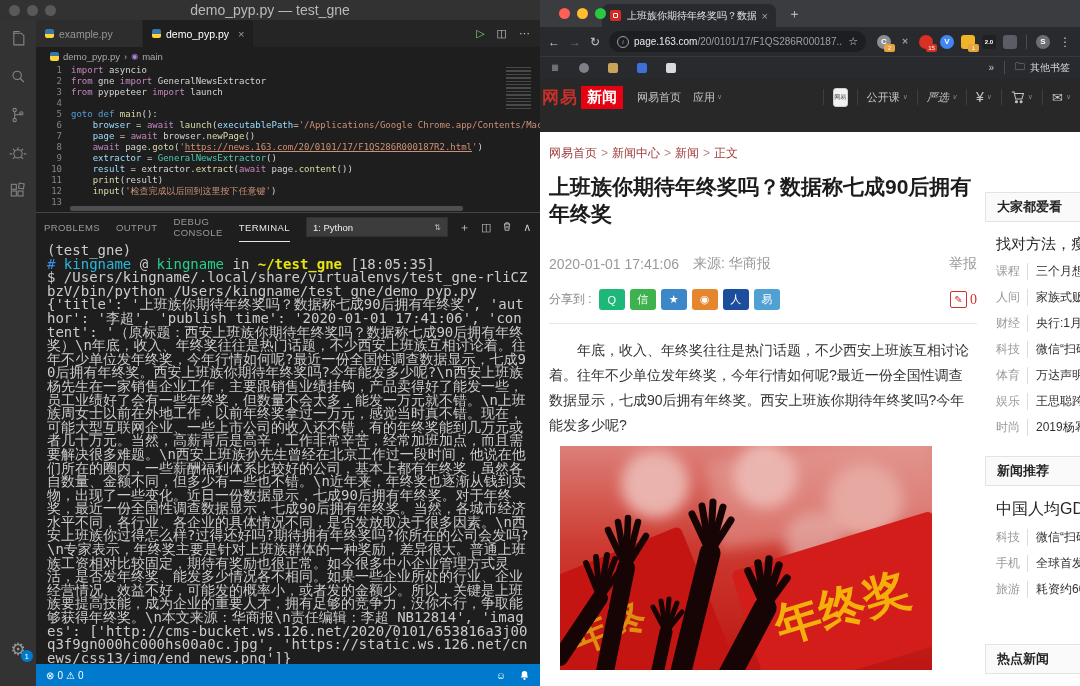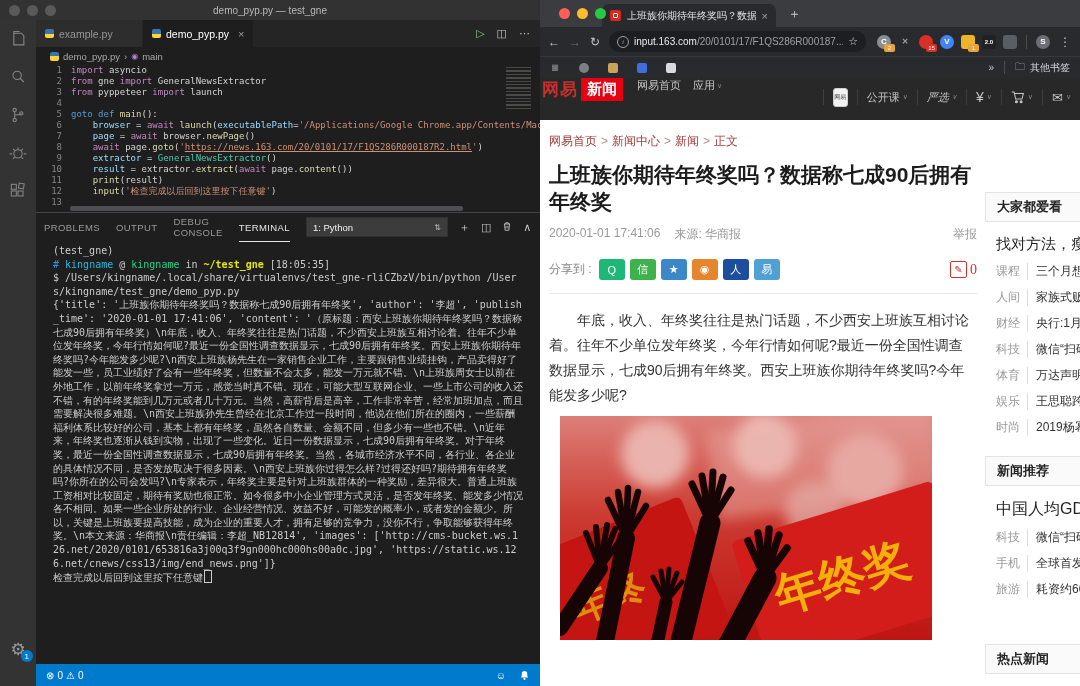--- a/index.html
+++ b/index.html
@@ -3,21 +3,21 @@
 <meta charset="utf-8">
 <style>
   html,body{margin:0;padding:0}
   body{width:1080px;height:686px;overflow:hidden;background:#000;font-family:"Liberation Sans",sans-serif;-webkit-font-smoothing:antialiased}
   
   #vscode{position:absolute;left:0;top:0;width:540px;height:686px;background:#1e1e1e;display:flex;flex-direction:column}
   .vs-titlebar{height:20px;background:#323233;display:flex;align-items:center;position:relative;flex:none}
   .traffic{display:flex;gap:7px;margin-left:9px}
   .dot{width:11px;height:11px;border-radius:50%}
   .vs-titlebar .dot{background:#595959}
-  .vs-title{position:absolute;left:0;right:0;text-align:center;font-size:10px;color:#b9b9b9;pointer-events:none}
+  .vs-title{position:absolute;left:0;right:0;text-align:center;font-size:14px;color:#b9b9b9;pointer-events:none}
   .vs-body{flex:1;display:flex;min-height:0}
   .vs-activity{width:36px;background:#333333;display:flex;flex-direction:column;align-items:center;padding-top:8px;gap:16px;flex:none}
   .act-ic{width:22px;height:22px;color:#858585;display:flex;align-items:center;justify-content:center}
   .act-ic svg{width:20px;height:20px;stroke:#858585;fill:none;stroke-width:1.3}
   .act-spacer{flex:1}
   .gear-wrap{position:relative;margin-bottom:26px;color:#9a9a9a;font-size:17px}
   .gear-badge{position:absolute;right:-7px;bottom:-2px;background:#007acc;color:#fff;font-size:8px;width:12px;height:12px;border-radius:50%;display:flex;align-items:center;justify-content:center}
   .vs-main{flex:1;display:flex;flex-direction:column;min-width:0}
   .vs-tabs{height:27px;background:#252526;display:flex;align-items:stretch;flex:none}
   .vs-tab{display:flex;align-items:center;gap:5px;padding:0 9px;font-size:10.5px;color:#969696;background:#2d2d2d;border-right:1px solid #252526;min-width:88px}
@@ -37,21 +37,21 @@
   .sy-v{color:#9cdcfe}.sy-s{color:#ce9178}.sy-u{color:#ce9178;text-decoration:underline}.sy-t{color:#d4d4d4}
   .minimap{position:absolute;right:9px;top:2px;width:25px;height:42px;background:
     repeating-linear-gradient(180deg,#51514f 0 1.4px,transparent 1.4px 3.4px);opacity:.85}
   .hscroll{position:absolute;left:34px;bottom:1px;height:5px;width:78%;background:#4e4e52;border-radius:2px}
   .vs-panel{flex:1;border-top:1px solid #454545;display:flex;flex-direction:column;min-height:0}
   .panel-head{height:28px;display:flex;align-items:center;padding:0 8px;flex:none}
   .ptab{font-size:9.5px;letter-spacing:.4px;color:#9a9a9a;margin-right:16px;height:100%;display:flex;align-items:center}
   .ptab.active{color:#e7e7e7;border-bottom:1px solid #e7e7e7}
   .pselect{margin-left:auto;display:flex;align-items:center;gap:16px;background:#3c3c3c;color:#f0f0f0;font-size:9.5px;height:18px;padding:0 6px;min-width:128px;justify-content:space-between;border:1px solid #303030}
   .phead-ic{color:#c5c5c5;font-size:11px;margin-left:11px}
-  .panel-body{flex:1;padding:3px 17px;font-family:"DejaVu Sans Mono",monospace;font-size:10px;line-height:13.6px;color:#cccccc;overflow:hidden}
+  .panel-body{flex:1;padding:3px 11px;font-family:"DejaVu Sans Mono",monospace;font-size:14px;line-height:13.6px;color:#cccccc;overflow:hidden}
   .tline{white-space:pre-wrap;word-break:break-all}
   .tc-w{color:#cccccc}.tc-b{color:#3b8eea}.tc-c{color:#29b8db}.tc-g{color:#23d18b}.tc-y{color:#e5e510;font-weight:bold}
   .cursor{display:inline-block;width:6px;height:11px;border:1px solid #cccccc;vertical-align:-2px;margin-left:1px}
   .vs-status{height:22px;background:#007acc;display:flex;align-items:center;padding:0 10px;font-size:10px;color:#ffffff;flex:none}
   .st-item{margin-right:12px;display:flex;align-items:center;gap:3px}
   .st-right{margin-left:auto;display:flex;align-items:center}
   .st-right .st-item{margin-right:0;margin-left:13px}
   .bell svg{width:11px;height:11px;fill:#fff}
   
   #chrome{position:absolute;left:540px;top:0;width:540px;height:686px;display:flex;flex-direction:column;background:#fff}
@@ -79,35 +79,35 @@
   .tool-sep{width:1px;height:14px;background:#4a4c50}
   .menu-ic{color:#c7c9cc;font-size:12px;letter-spacing:1px}
   .c-bookmarks{height:21px;background:#282a2e;border-top:1px solid #36383c;display:flex;align-items:center;padding:0 10px;gap:14px;flex:none}
   .bm{display:flex;align-items:center;gap:5px;font-size:10px;color:#d5d7da;white-space:nowrap}
   .bm-ic{width:10px;height:10px;border-radius:2px;flex:none;display:flex;align-items:center;justify-content:center;font-size:8px;color:#8f9398}
   .bm-right{margin-left:auto;display:flex;align-items:center;gap:10px;color:#c7c9cc;font-size:10px}
   .bm-sep{width:1px;height:13px;background:#4a4c50}
   .folder-ic{color:#c7c9cc;font-size:10px}
   
   .c-page{flex:1;position:relative;overflow:hidden;background:#fff}
-  .np-navbar{height:38px;background:#282828;display:flex;align-items:flex-start;padding:0 0 4px 0;color:#cccccc}
+  .np-navbar{height:38px;background:#282828;display:flex;align-items:center;padding:0 0 16px 0;color:#cccccc}
   .np-logo{display:flex;align-items:center;margin-right:14px}
   .np-logo-a{color:#c9302c;font-size:17px;font-weight:bold;letter-spacing:1px;margin-left:2px}
   .np-logo-b{background:#e60012;color:#fff;font-size:15px;font-weight:bold;padding:2px 6px;margin-left:3px}
   .np-link{font-size:11px;color:#c6c6c6;margin-right:12px;display:flex;align-items:center;gap:2px}
   .caret{font-size:7px;color:#888}
   .np-right{margin-left:auto;display:flex;align-items:center;height:100%}
   .np-rt{display:flex;align-items:center;gap:3px;font-size:11px;color:#c6c6c6;padding:0 9px;height:16px;border-left:1px solid #3e3e3e}
   .phone-ic{width:13px;height:17px;border:1px solid #cfcfcf;border-radius:3px;background:#f2f2f2;display:flex;align-items:center;justify-content:center;font-size:6px;color:#444}
   .yx{font-style:italic;font-family:"Liberation Serif",serif}
   .np-breadcrumb{padding:13px 0 9px 9px;font-size:12px}
   .np-breadcrumb span{color:#a03c3c}
   .np-breadcrumb .sep{color:#b98a8a;margin:0 4px}
   .np-title{font-size:21px;line-height:27px;font-weight:bold;color:#1c1c1c;margin:2px 100px 8px 9px;font-family:"Liberation Sans",sans-serif}
-  .np-meta{display:flex;align-items:flex-start;margin:11px 60px 0 9px;width:428px;font-size:12px;color:#999}
+  .np-meta{display:flex;align-items:center;margin:28px 60px 0 9px;width:428px;font-size:14px;color:#999}
   .np-meta .src{margin-left:14px}
   .np-report{margin-left:auto;color:#999}
   .np-sharebar{display:flex;align-items:center;margin:16px 0 0 9px;width:428px}
   .share-label{font-size:12px;color:#888;margin-right:7px}
   .share-ic{width:26px;height:21px;border-radius:3px;margin-right:5px;display:flex;align-items:center;justify-content:center;color:#fff;font-size:11px}
   .np-comment{margin-left:auto;display:flex;align-items:center;gap:3px;color:#d0312d}
   .pencil-box{width:15px;height:15px;border:1.5px solid #d0312d;border-radius:2px;display:flex;align-items:center;justify-content:center;font-size:10px}
   .np-comment .cnt{font-size:14px;font-family:"Liberation Serif",serif}
   .np-divider{border-top:1px solid #e8e8e8;margin:13px 0 0 9px;width:428px}
   .np-para{font-size:14px;line-height:25px;color:#333;text-indent:2em;margin:14px 104px 0 9px}
@@ -275,21 +275,21 @@
       <span class="c-tab-close">×</span>
     </div>
     <span class="c-newtab">＋</span>
   </div>
   <div class="c-toolbar">
     <span class="nav-ic">←</span>
     <span class="nav-ic dis">→</span>
     <span class="nav-ic">↻</span>
     <div class="omnibox">
       <span class="info-ic">i</span>
-      <span class="url"><span class="host">input.163.com</span><span class="path">/20/0101/17/F1QS286R000187...</span></span>
+      <span class="url"><span class="host">page.163.com</span><span class="path">/20/0101/17/F1QS286R000187...</span></span>
       <span class="star-ic">☆</span>
     </div>
     <div class="ext-row">
         <span class="ext round" style="background: rgb(138, 143, 150);">C<span class="ext-badge" style="background: rgb(232, 163, 61);">2</span></span>
         <span class="ext" style="color: rgb(154, 160, 166);">✕</span>
         <span class="ext round" style="background: rgb(217, 48, 37);">
           <span class="ext-badge" style="background: rgb(217, 48, 37);">15</span>
         </span>
         <span class="ext round" style="background: rgb(66, 133, 244);">V</span>
         <span class="ext" style="background: rgb(240, 180, 41);">

